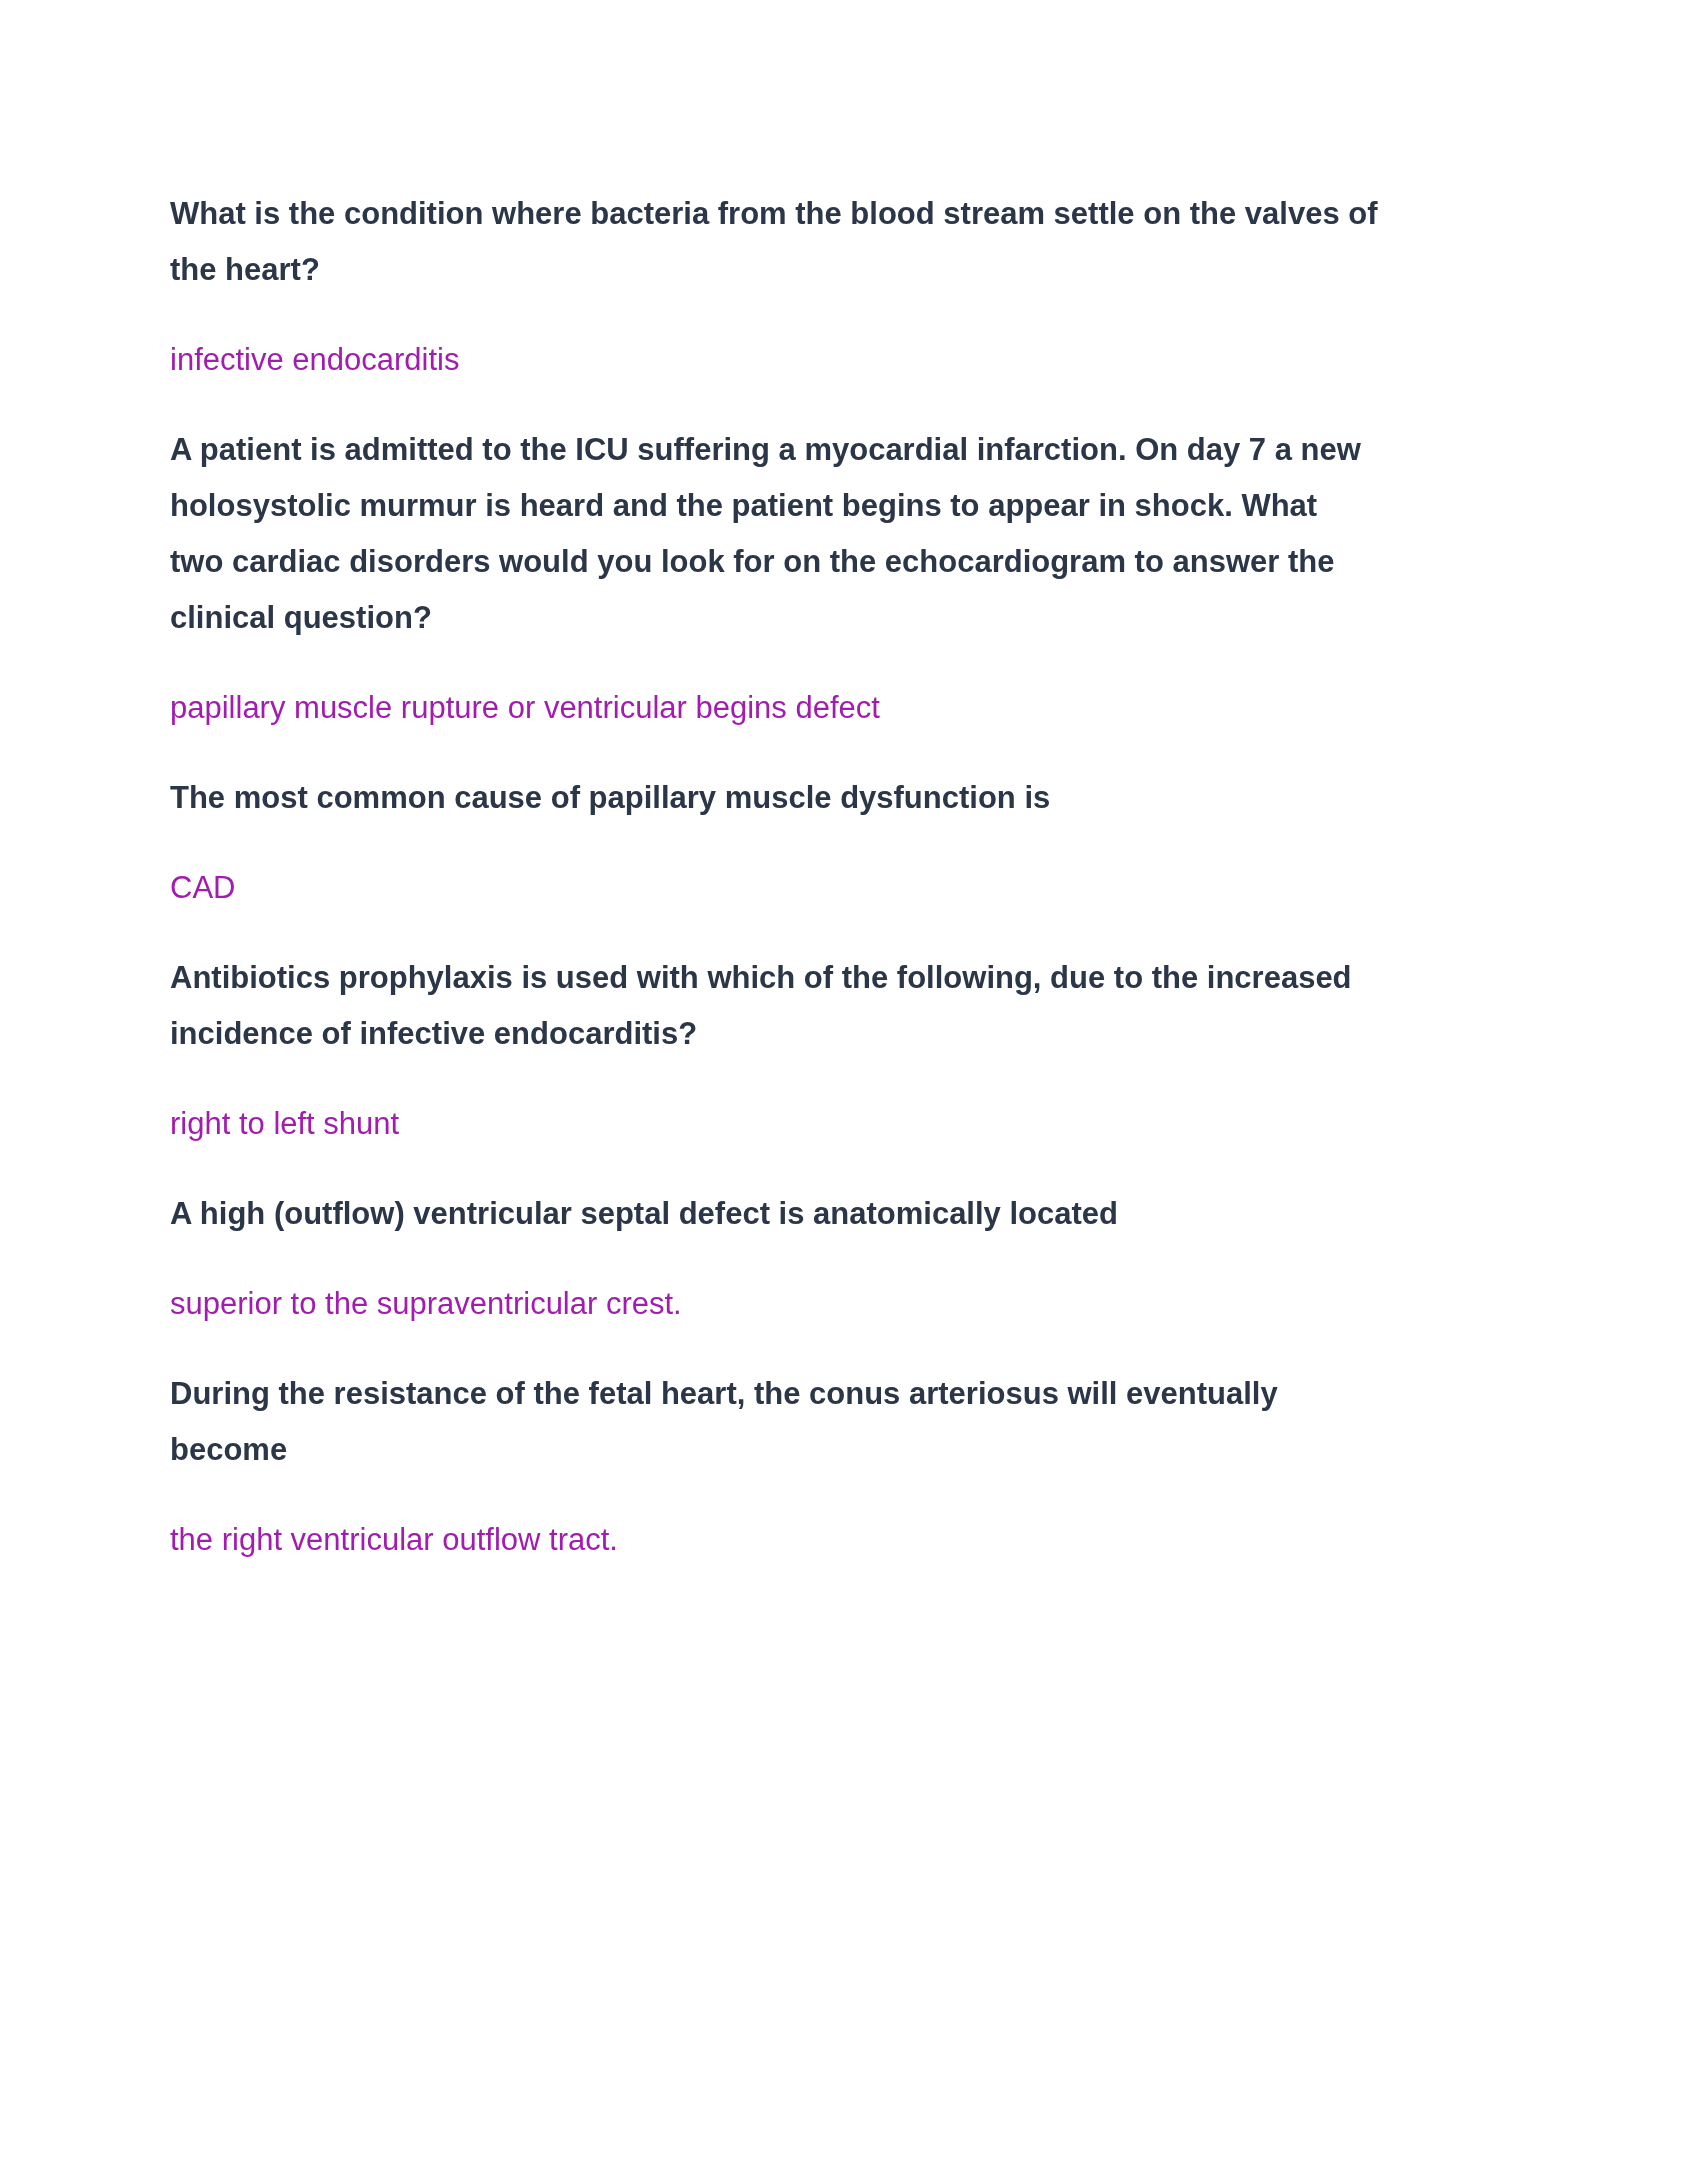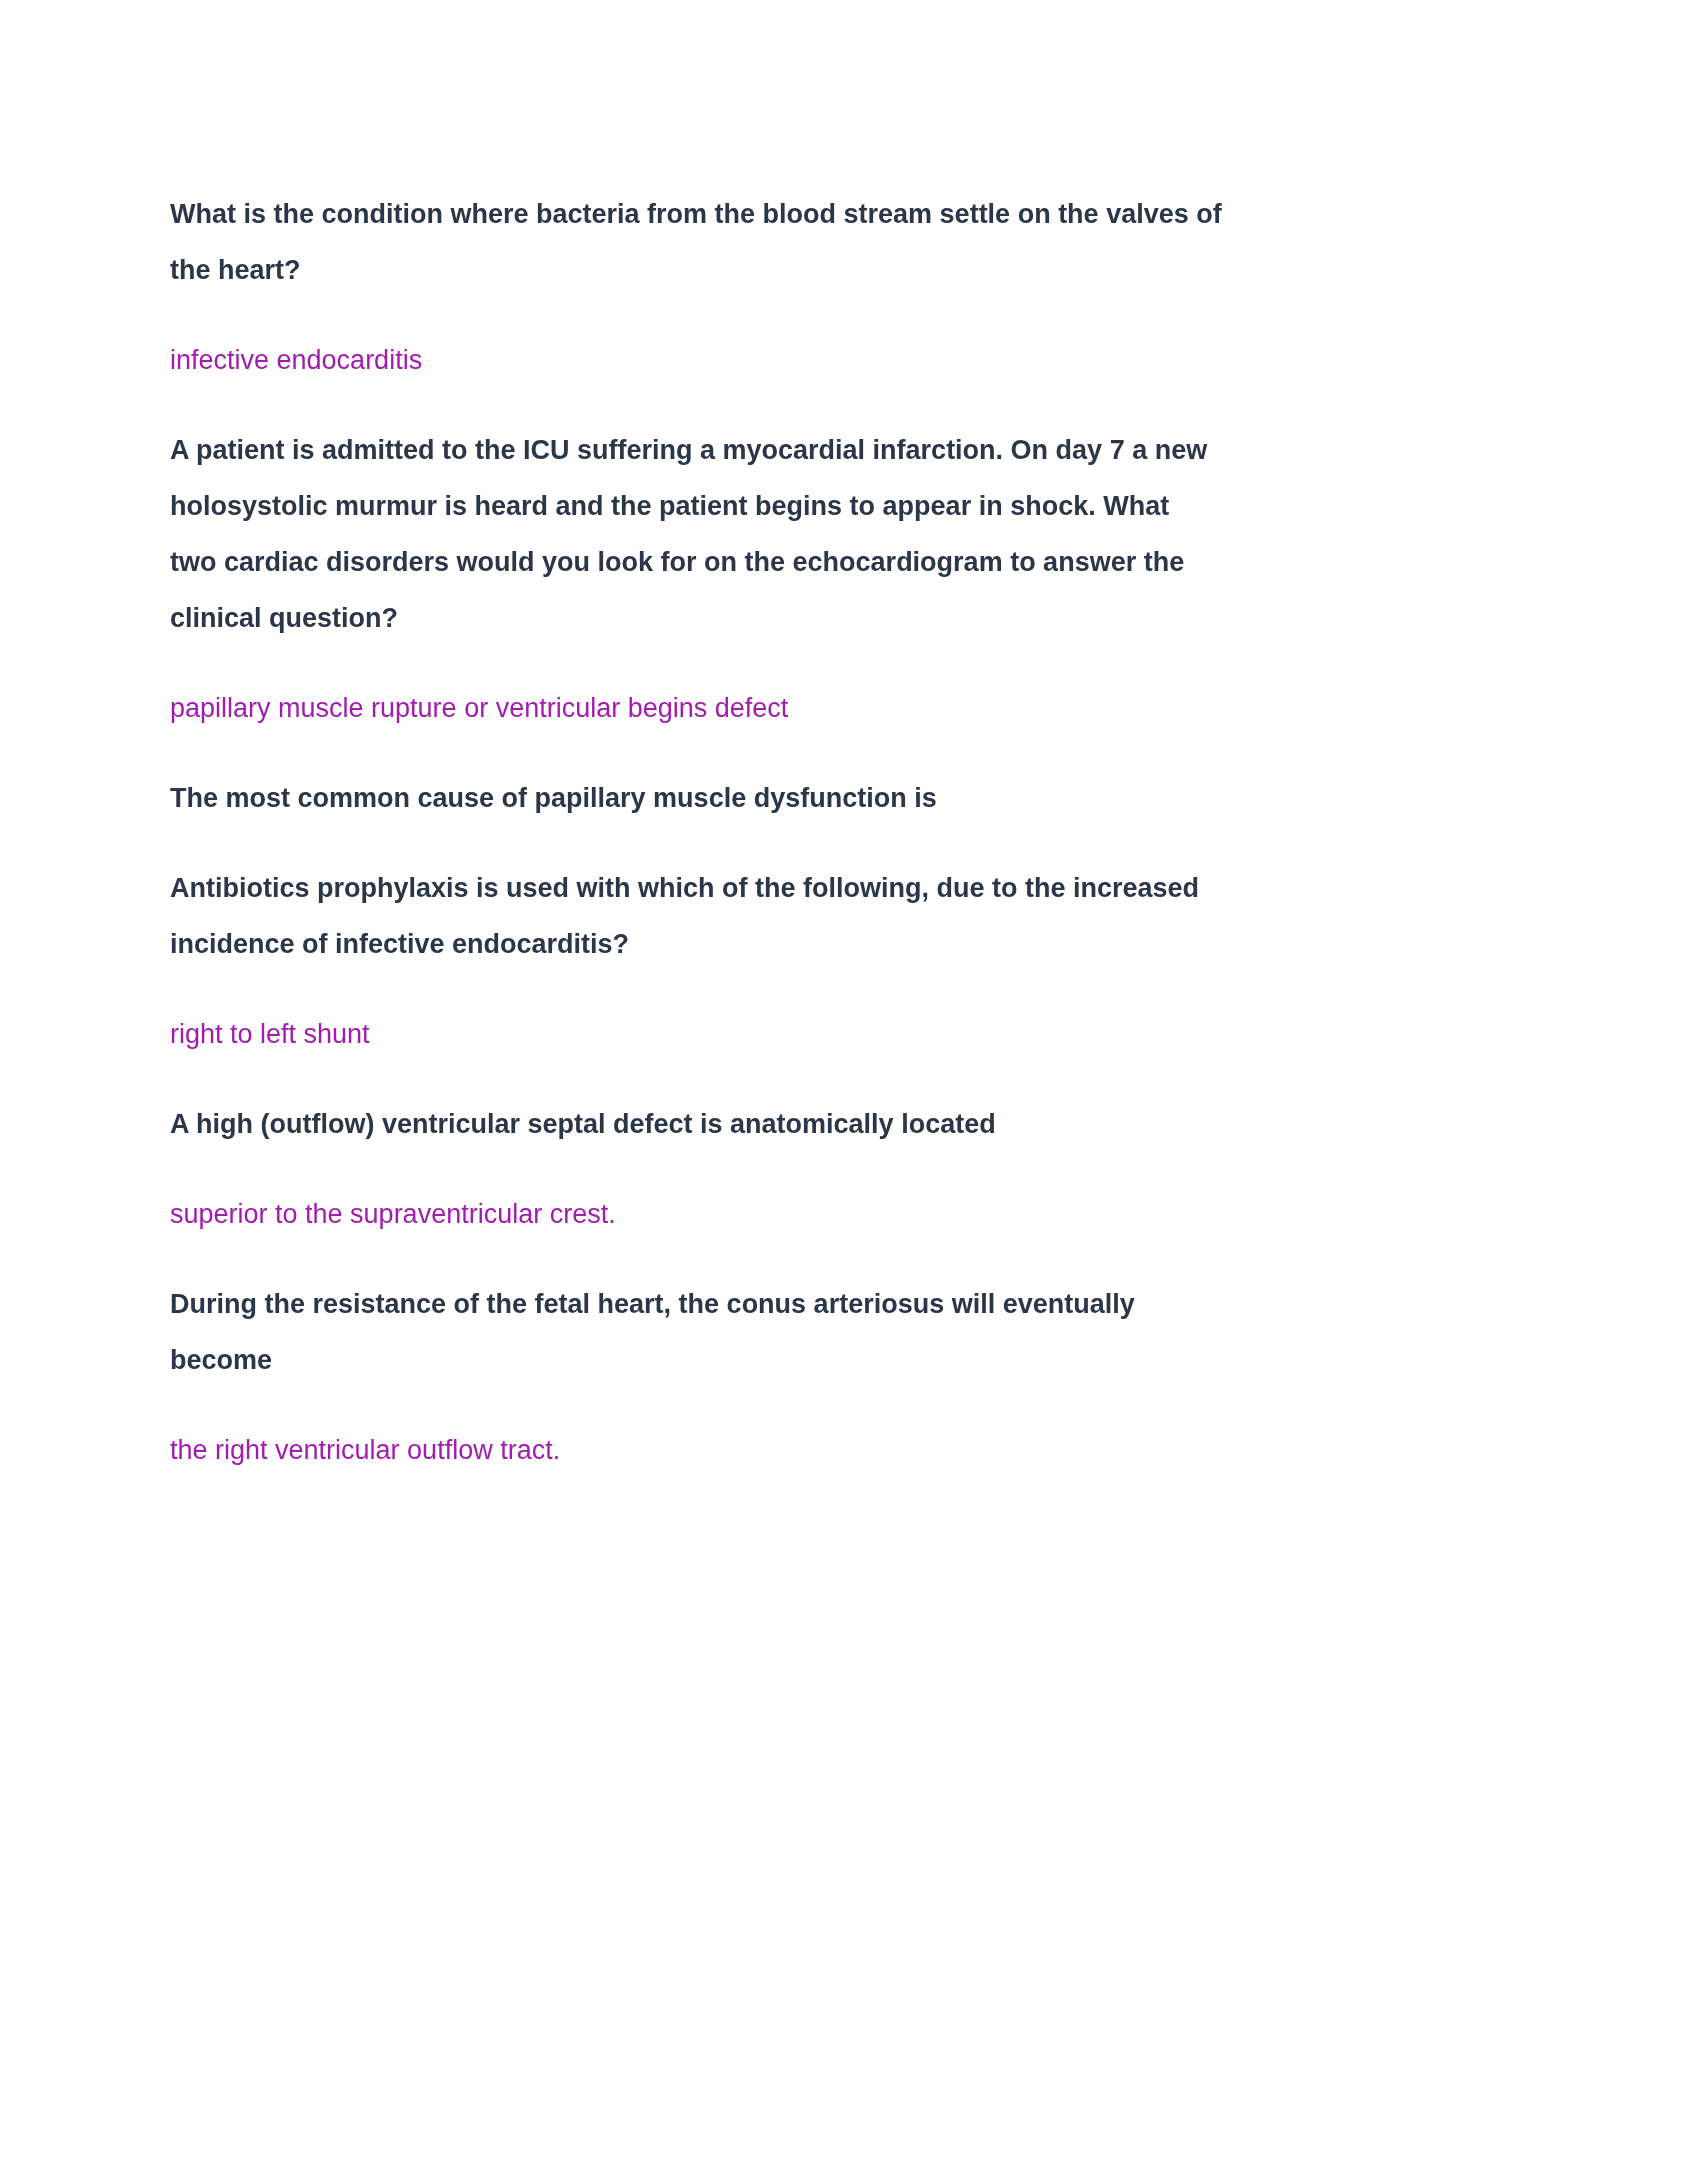--- a/index.html
+++ b/index.html
@@ -15,21 +15,21 @@
   }
   .page {
     box-sizing: border-box;
     width: 1683px;
     height: 2178px;
     padding: 186px 59px 0 170px;
     background: #ffffff;
   }
   .doc p {
     margin: 0 0 34px 0;
-    font-size: 27px;
+    font-size: 31px;
     line-height: 56px;
     white-space: pre-line;
     max-width: 1406px;
   }
   .doc p.q {
     font-weight: bold;
     color: #2b3648;
   }
   .doc p.a {
     font-weight: normal;
@@ -43,20 +43,21 @@
   <div class="doc">
     <p class="q">What is the condition where bacteria from the blood stream settle on the valves of
 the heart?</p>
     <p class="a">infective endocarditis</p>
     <p class="q">A patient is admitted to the ICU suffering a myocardial infarction. On day 7 a new
 holosystolic murmur is heard and the patient begins to appear in shock. What
 two cardiac disorders would you look for on the echocardiogram to answer the
 clinical question?</p>
     <p class="a">papillary muscle rupture or ventricular begins defect</p>
     <p class="q">The most common cause of papillary muscle dysfunction is</p>
+    <p class="a">CAD</p>
     <p class="q">Antibiotics prophylaxis is used with which of the following, due to the increased
 incidence of infective endocarditis?</p>
     <p class="a">right to left shunt</p>
     <p class="q">A high (outflow) ventricular septal defect is anatomically located</p>
     <p class="a">superior to the supraventricular crest.</p>
     <p class="q">During the resistance of the fetal heart, the conus arteriosus will eventually
 become</p>
     <p class="a">the right ventricular outflow tract.</p>
   </div>
 </div>

